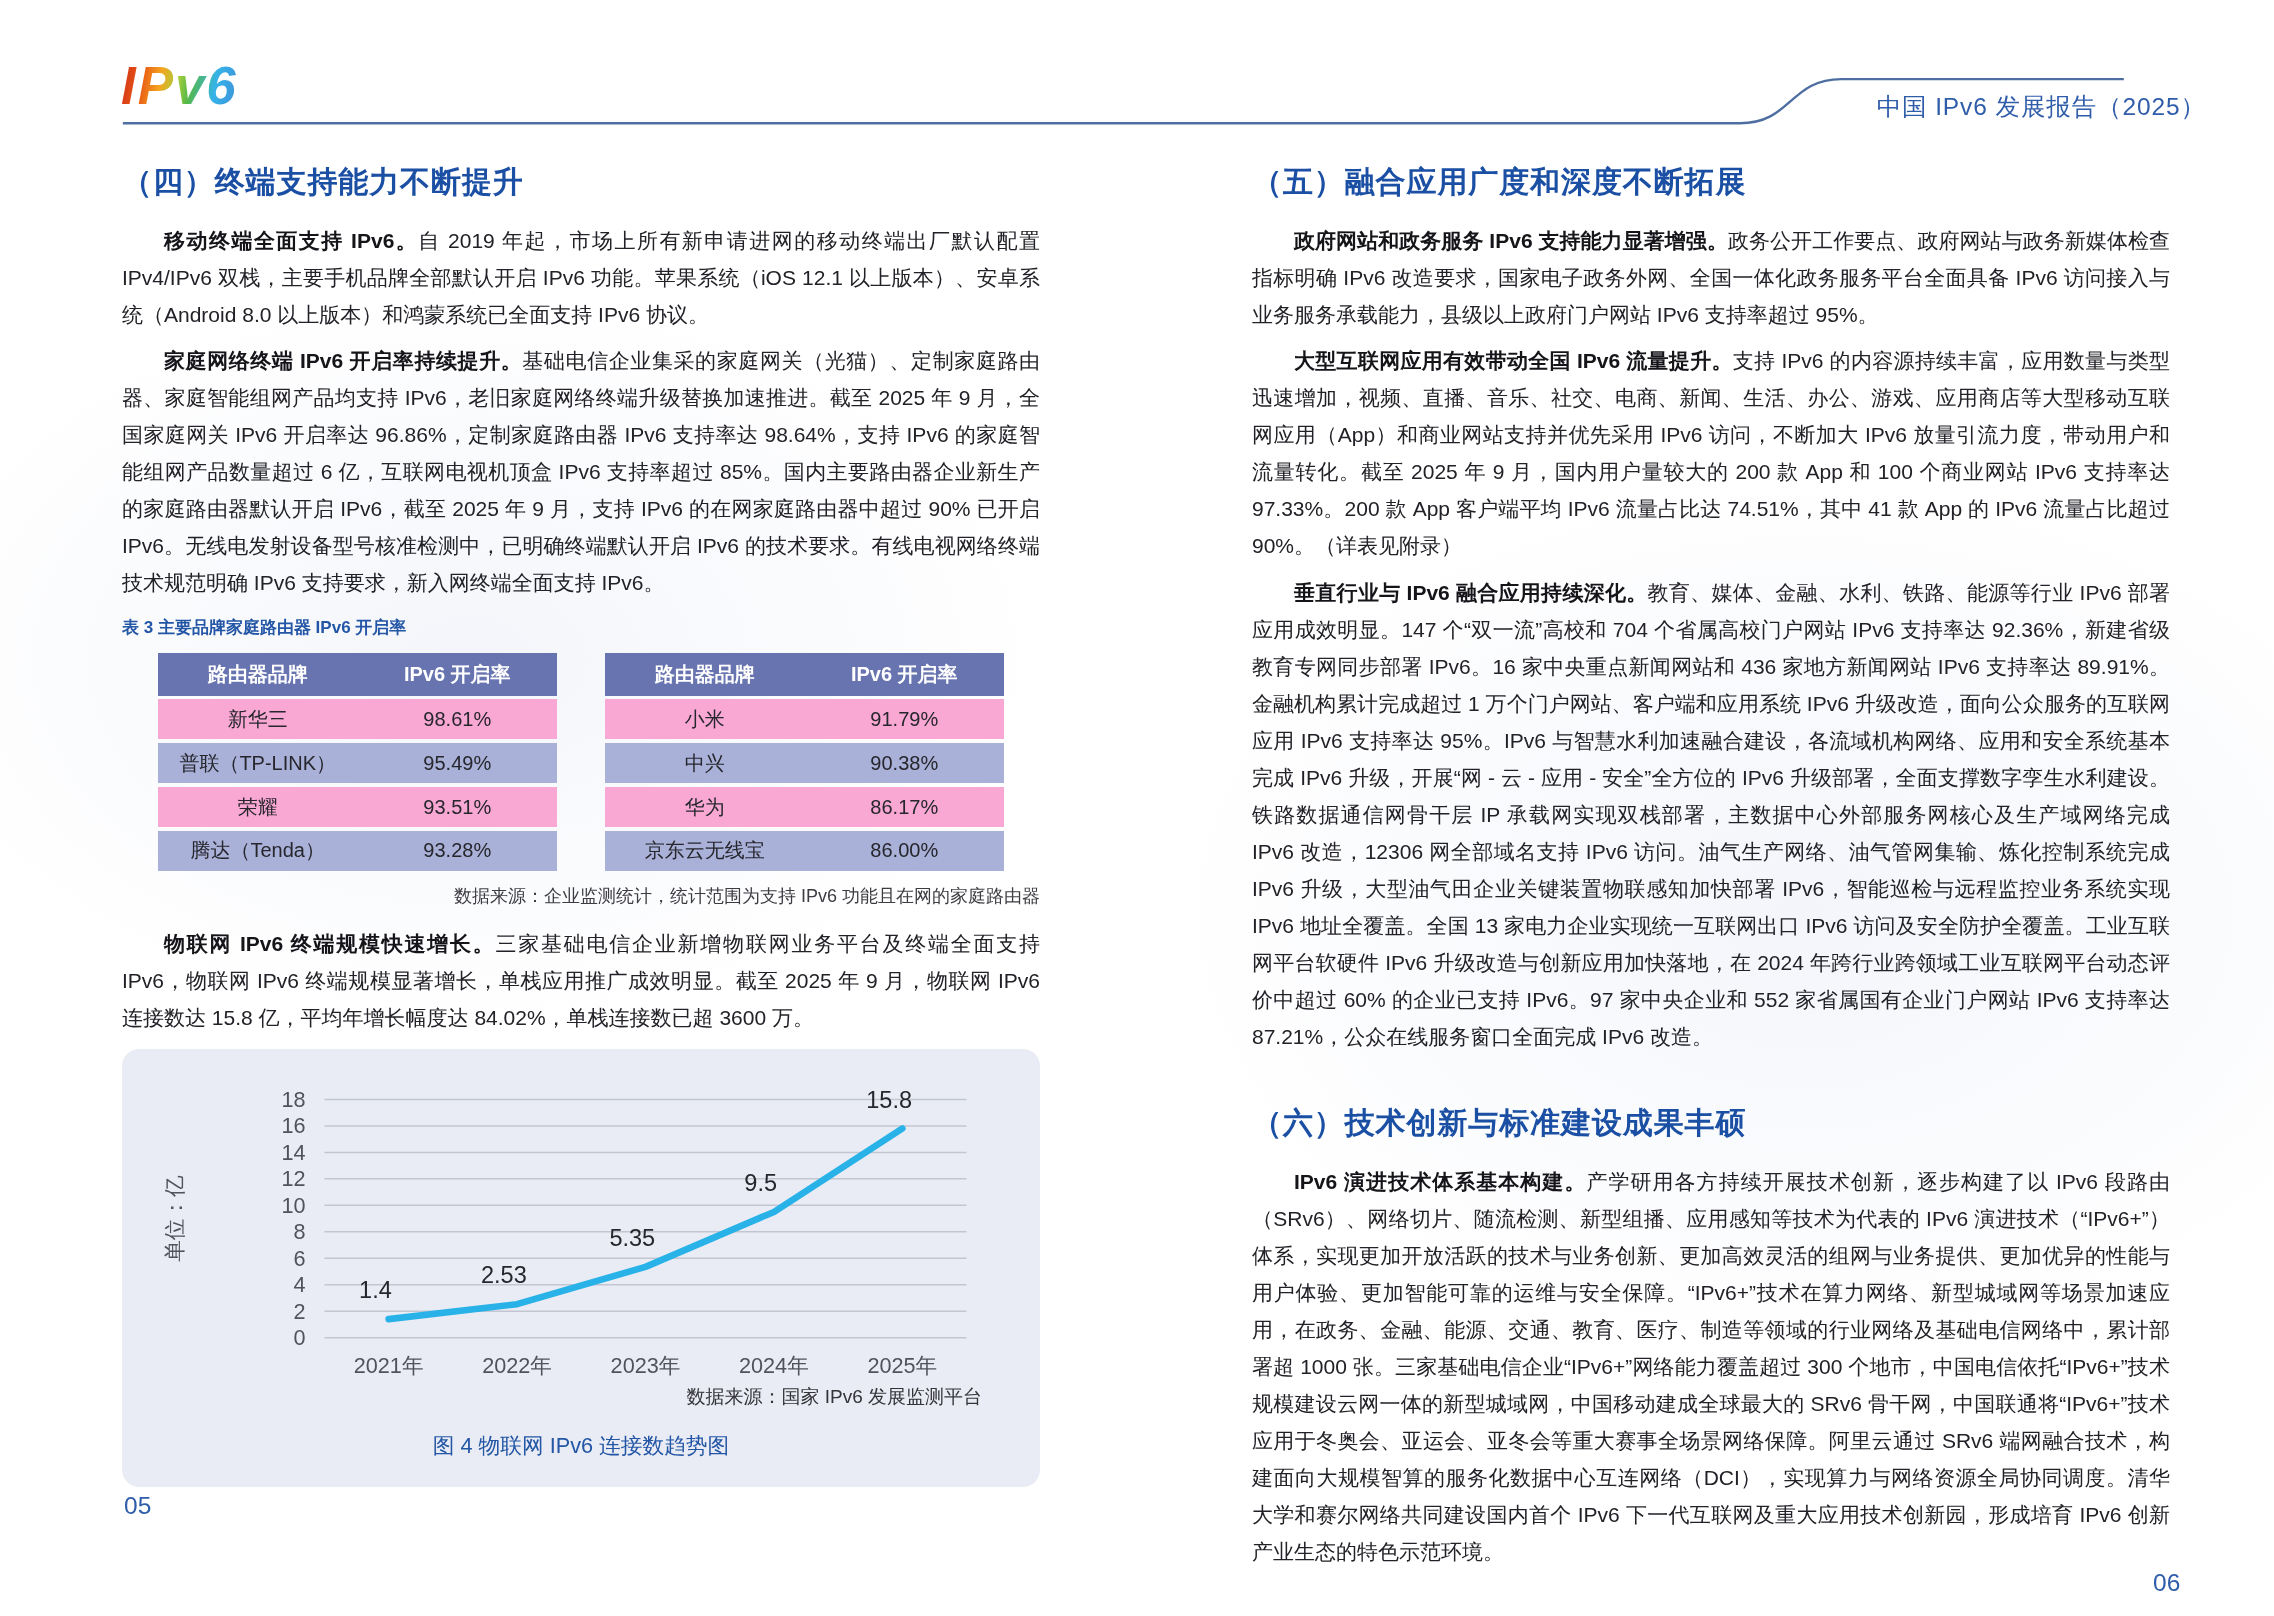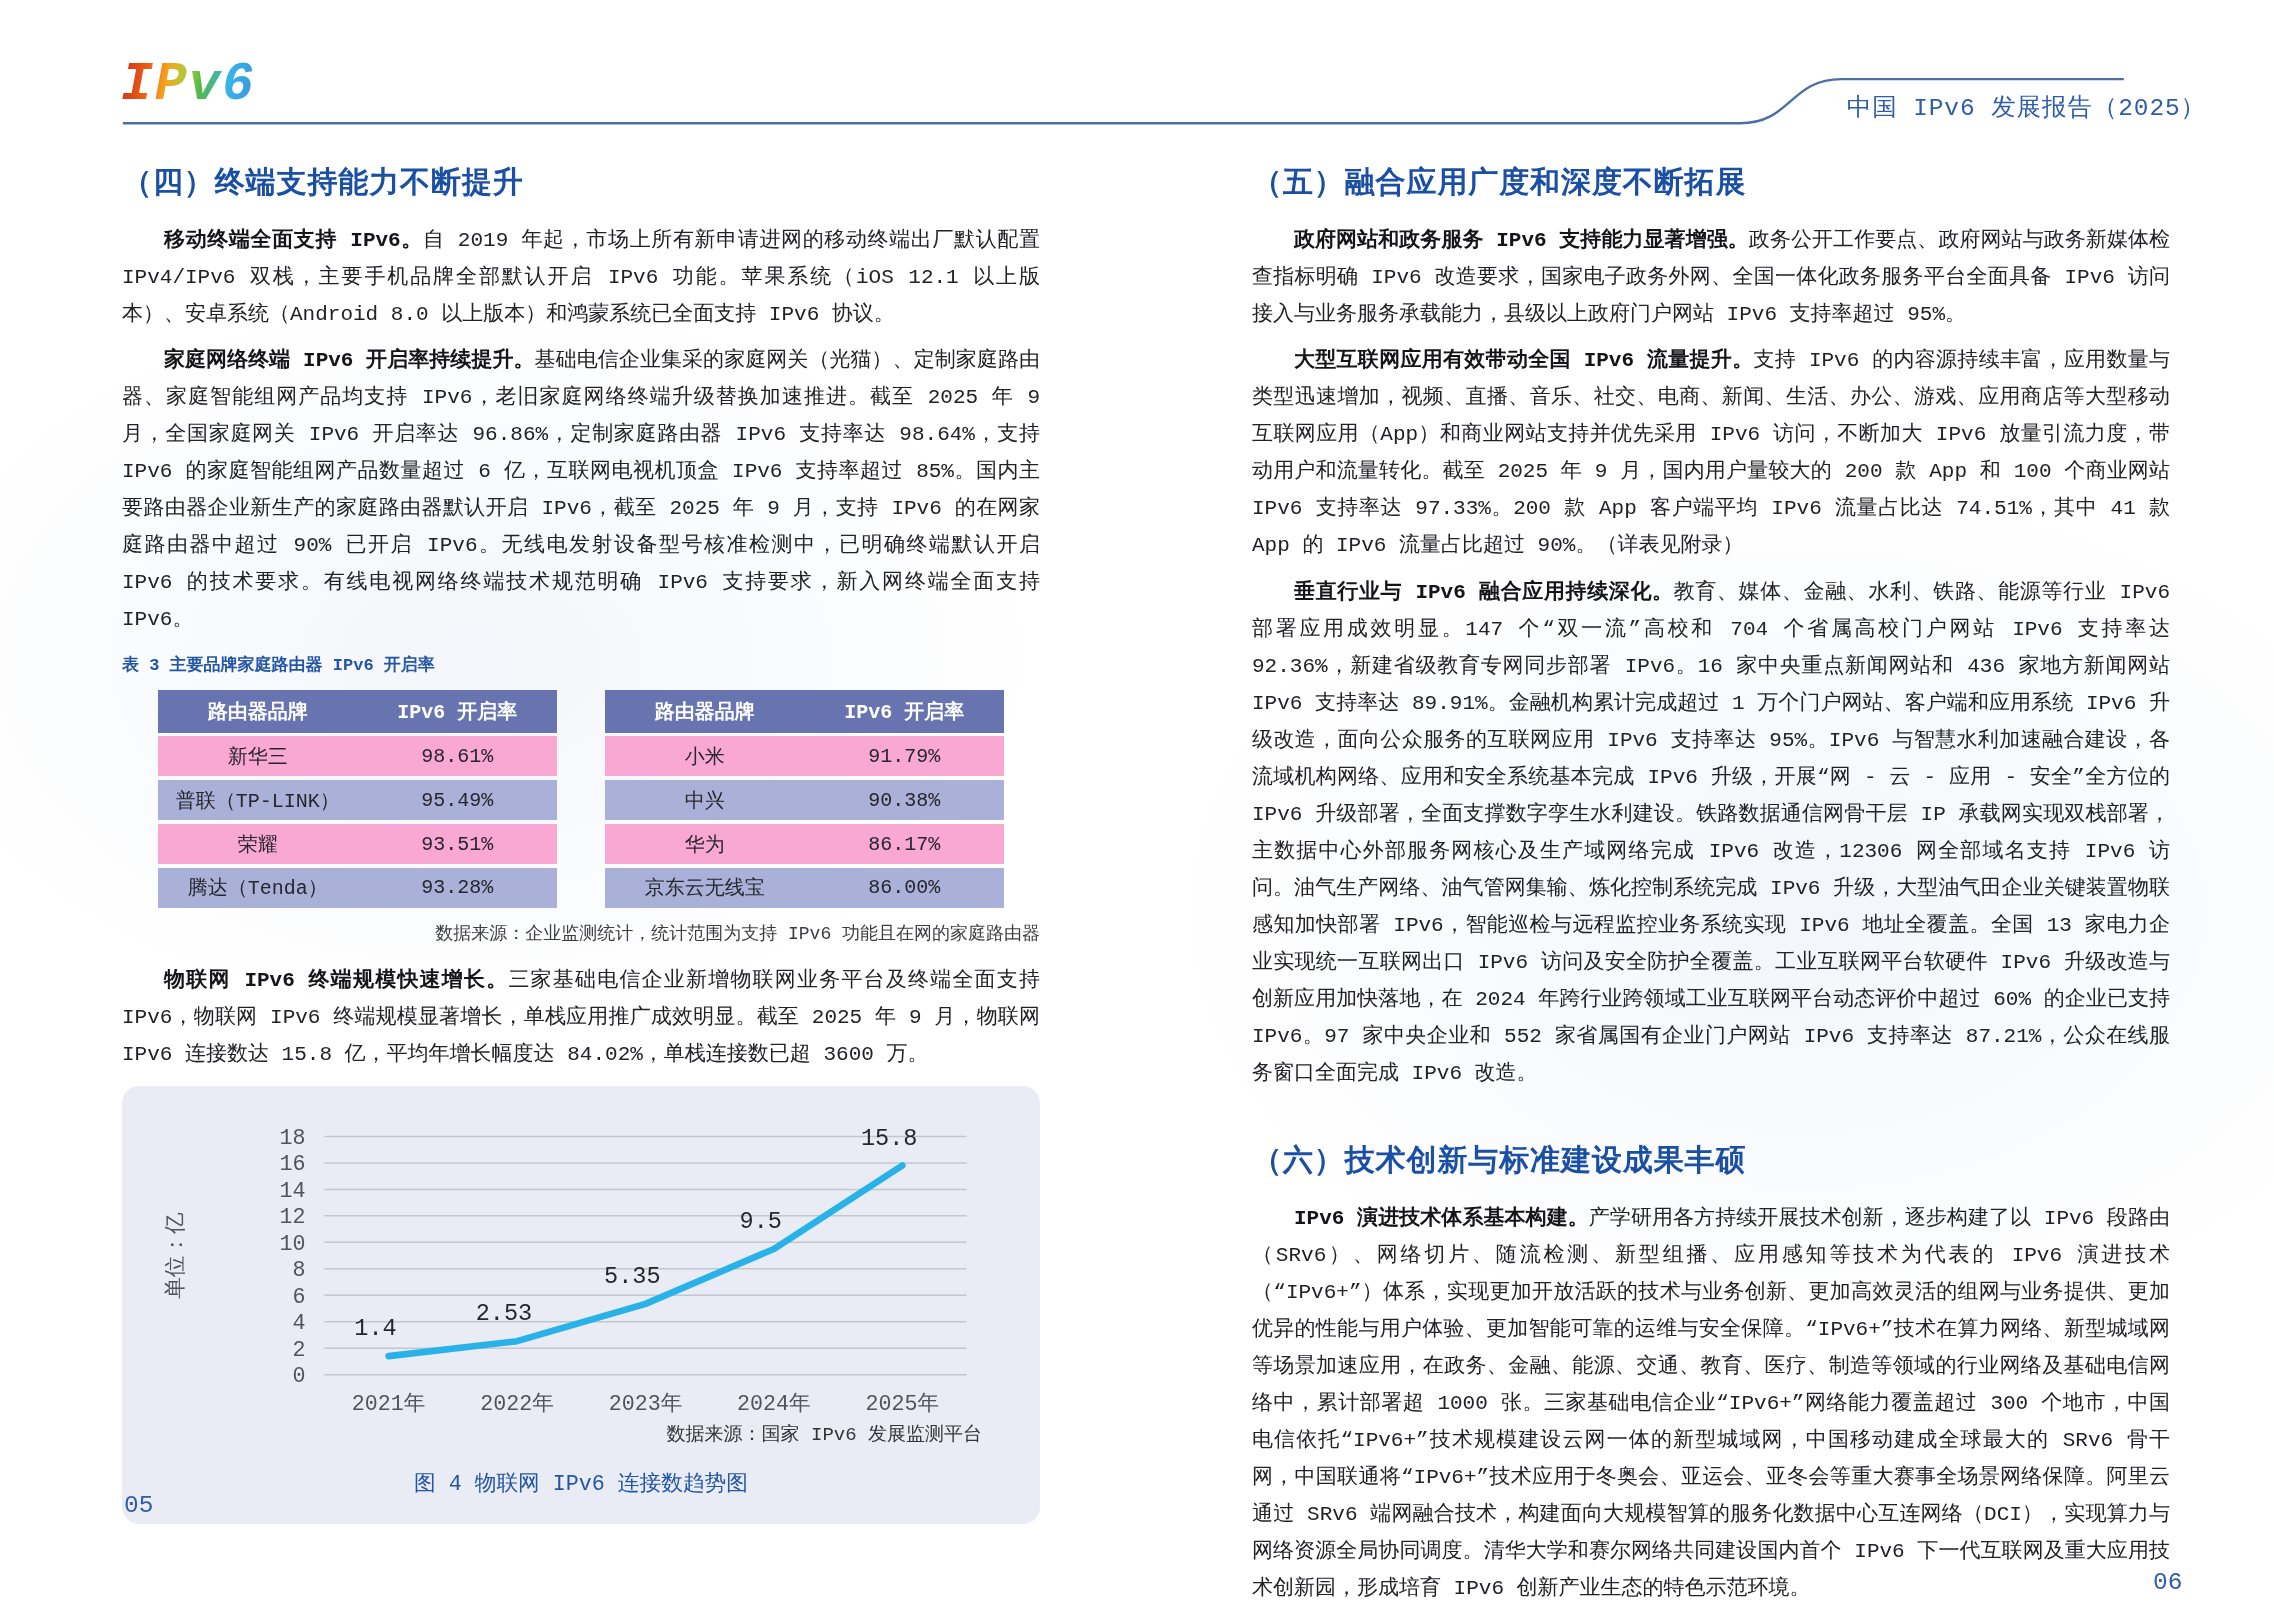--- a/index.html
+++ b/index.html
@@ -1,19 +1,19 @@
 <!DOCTYPE html>
 <html style="font-size:15px"><head>
 <meta charset="utf-8">
 <style>
   html,body{margin:0;padding:0;background:#ffffff;}
   .page{
     position:relative;width:2274px;height:1617px;overflow:hidden;
     background:#ffffff;
-    font-family:Liberation Mono, monospace;
+    font-family:Liberation Sans, sans-serif;
     color:#212127;
   }
   
   .decor1{position:absolute;left:-188px;top:235px;width:1318px;height:847px;border-radius:50%;
     background:radial-gradient(ellipse at center, rgba(214,221,238,0.28) 0%, rgba(255,255,255,0) 62%);pointer-events:none;}
   .decor2{position:absolute;right:-282px;top:395px;width:1507px;height:1036px;border-radius:50%;
     background:radial-gradient(ellipse at center, rgba(216,223,240,0.30) 0%, rgba(255,255,255,0) 60%);pointer-events:none;}
 
   
   .logo{

